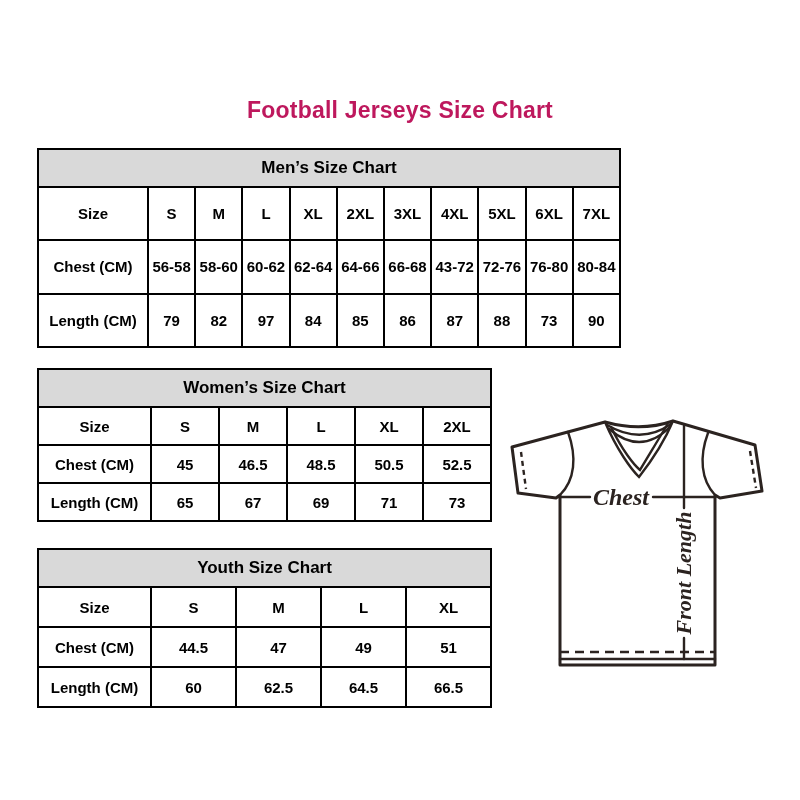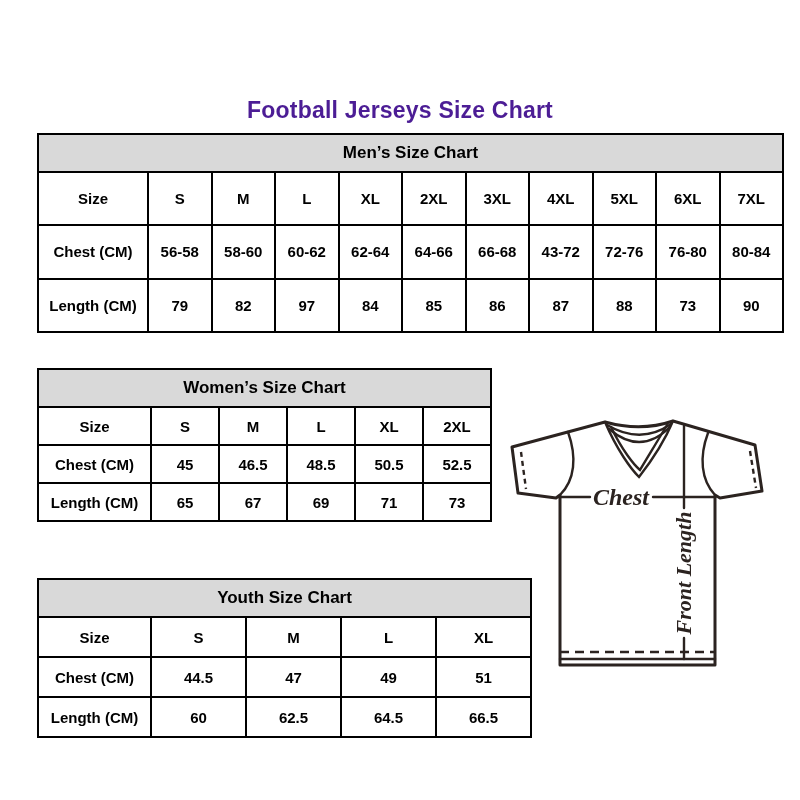--- a/index.html
+++ b/index.html
@@ -5,38 +5,38 @@
   html,body{margin:0;padding:0;}
   body{
     width:800px;height:800px;background:#ffffff;
     font-family:"Liberation Sans",sans-serif;
     position:relative;color:#000;
   }
   .canvas{position:absolute;inset:0;background:#fff;overflow:hidden;}
 
   .title{
     position:absolute;left:0;right:0;top:97px;margin:0;
-    text-align:center;font-size:23px;font-weight:bold;color:#4c1d95;
+    text-align:center;font-size:23px;font-weight:bold;color:#be185d;
     letter-spacing:.2px;
   }
 
   table.sizes{
     position:absolute;border-collapse:collapse;table-layout:fixed;
     background:#fff;
   }
   table.sizes th,table.sizes td{
     border:2px solid #000;padding:0;text-align:center;vertical-align:middle;
     font-weight:bold;color:#000;overflow:hidden;white-space:nowrap;
   }
   table.sizes th{background:#d9d9d9;font-size:17px;height:36px;}
   table.sizes td{font-size:15px;height:36px;}
 
-  table.men{left:37px;top:133px;width:747px;height:200px;}
+  table.men{left:37px;top:148px;width:584px;height:200px;}
   table.women{left:37px;top:368px;width:455px;height:116px;}
-  table.youth{left:37px;top:578px;width:495px;height:160px;}
+  table.youth{left:37px;top:548px;width:455px;height:160px;}
   .men   col.label-col{width:110px;}
   .women col.label-col{width:113px;}
   .youth col.label-col{width:113px;}
 
   .jersey{position:absolute;left:495px;top:405px;width:280px;height:270px;}
   .jersey path,.jersey line{stroke:#2b2320;fill:none;}
   .jersey .outline{stroke-width:3;fill:#ffffff;stroke-linejoin:round;}
   .jersey .seam{stroke-width:2.4;stroke-linecap:round;}
   .jersey .dash{stroke-width:2.4;stroke-dasharray:5 4;}
   .jersey .hemdash{stroke-width:2.4;stroke-dasharray:9 6;}

